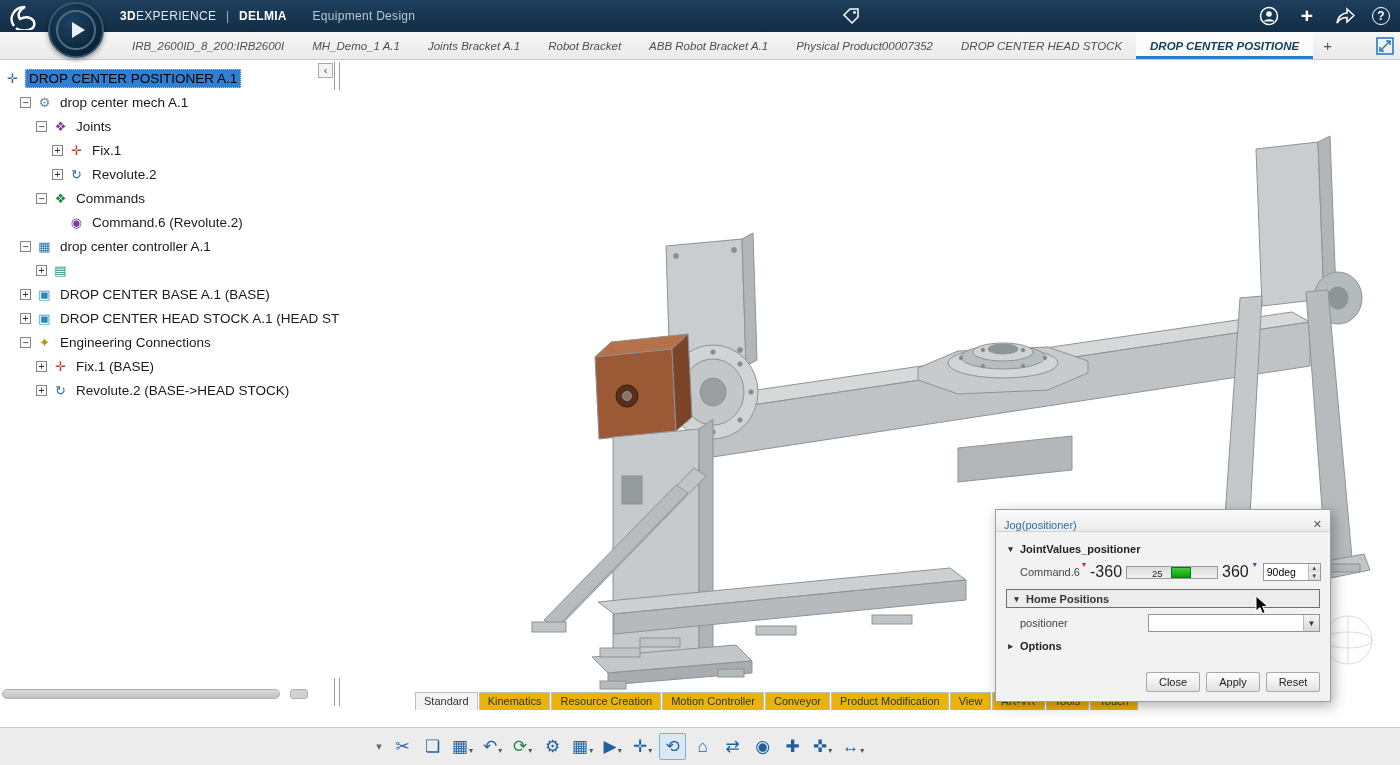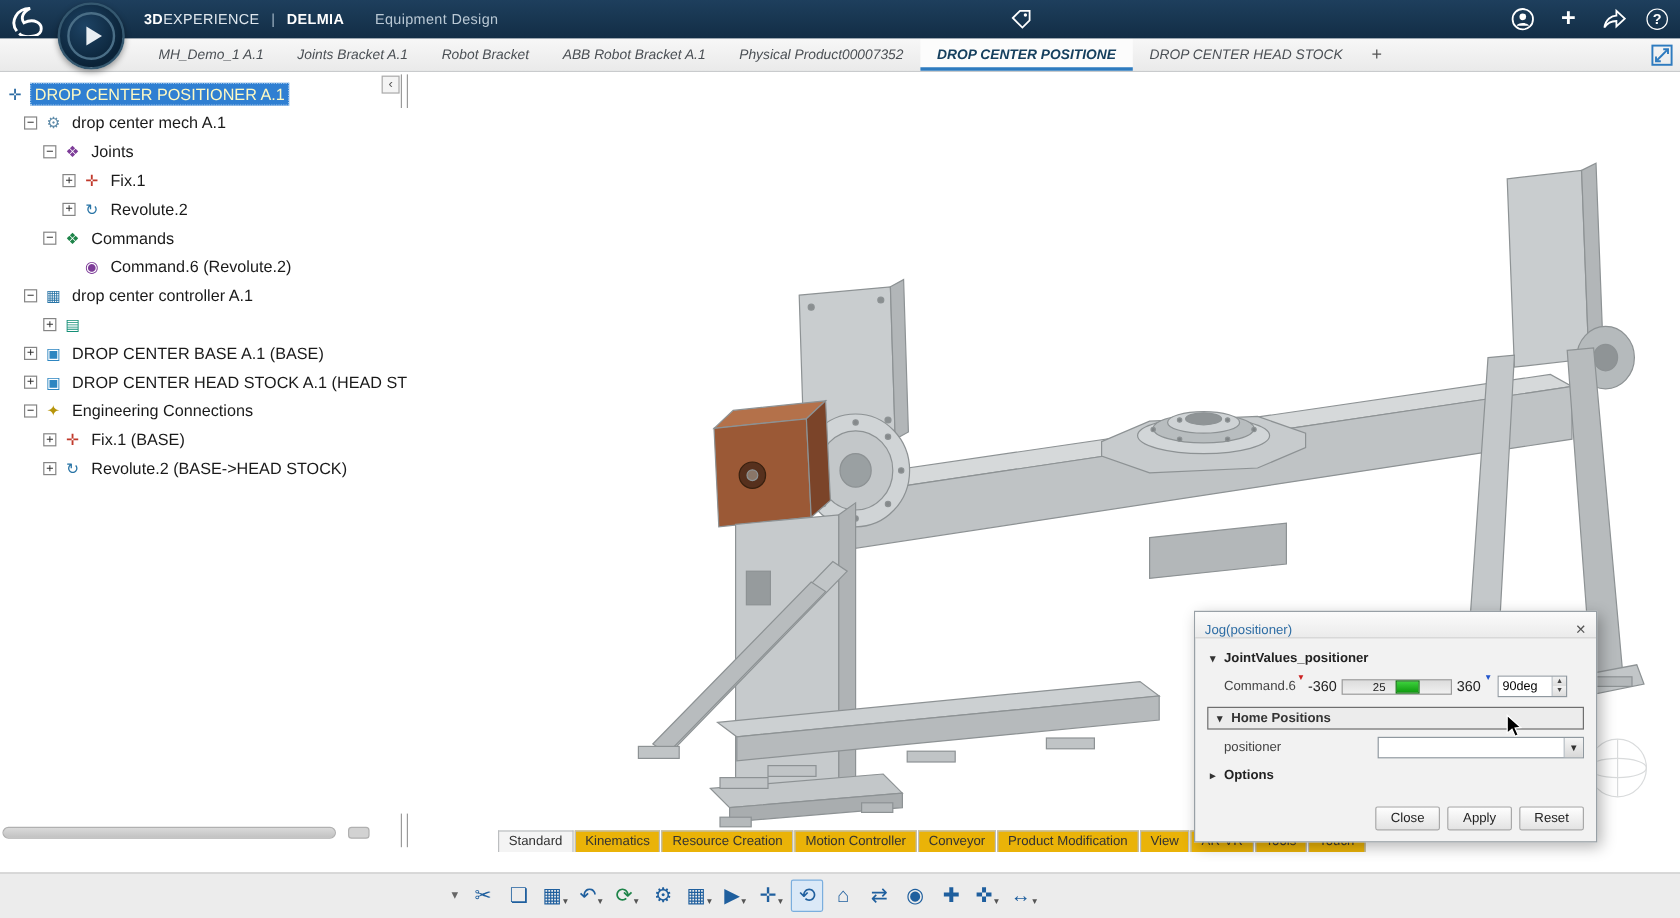--- a/index.html
+++ b/index.html
@@ -42,21 +42,21 @@
   .viewport{position:absolute;left:0;top:60px;width:1400px;height:705px;z-index:1;background:#fff;}
 
   
   .tree{position:absolute;left:0;top:66px;width:344px;z-index:2;font-size:13.5px;color:#1a1a1a;}
   .tree-row{height:24px;display:flex;align-items:center;white-space:nowrap;overflow:hidden;}
   .expander{width:11px;height:11px;border:1px solid #858585;background:#fff;font-size:10px;line-height:9px;
     text-align:center;margin-right:5px;color:#333;flex:none;font-family:"DejaVu Sans Mono",monospace;}
   .expander.spacer{border:none;background:transparent;}
   .ticon{width:17px;font-size:13px;margin-right:4px;flex:none;text-align:center;}
   .tlabel{padding:1px 3px;}
-  .tlabel.selected{background:#2f7fd2;color:#fef9c3;border:1px dotted #a5c9ec;}
+  .tlabel.selected{background:#2f7fd2;color:#000000;border:1px dotted #a5c9ec;}
   .collapse-btn{position:absolute;left:318px;top:63px;width:15px;height:15px;border:1px solid #aaa;
     background:#f4f4f4;font-size:11px;line-height:12px;text-align:center;color:#555;z-index:3;}
   .split{position:absolute;left:334px;width:6px;border-left:1px solid #9b9b9b;border-right:1px solid #9b9b9b;z-index:3;}
   .split.top{top:62px;height:28px;}
   .split.bottom{top:678px;height:28px;}
   .hscroll{position:absolute;left:2px;top:689px;width:312px;height:10px;z-index:3;}
   .hthumb{position:absolute;left:0;top:0;width:278px;height:10px;background:linear-gradient(#dadada,#c2c2c2);
     border:1px solid #b0b0b0;border-radius:5px;}
   .hknob{position:absolute;left:288px;top:0;width:18px;height:10px;background:#d2d2d2;border:1px solid #b0b0b0;border-radius:3px;}
 
@@ -67,21 +67,21 @@
     background:linear-gradient(#fbfbfb,#ebebeb);border-bottom:1px solid #d2d2d2;color:#2e6da4;}
   .jd-close{margin-left:auto;color:#555;font-size:11px;}
   .jd-body{padding:7px 10px 9px;}
   .jd-sec{display:flex;align-items:center;gap:5px;font-weight:bold;color:#222;height:20px;}
   .tri{font-size:9px;color:#333;width:9px;text-align:center;}
   .jd-row{display:flex;align-items:center;gap:4px;height:26px;padding-left:14px;}
   .jd-cmd{width:58px;color:#444;flex:none;}
   .mark{font-size:8px;line-height:8px;position:relative;top:-7px;}
   .mark.red{color:#cc2222;}
   .mark.blue{color:#2255cc;}
-  .jd-min,.jd-max{font-size:12px;color:#222;text-align:center;}
+  .jd-min,.jd-max{font-size:16px;color:#222;text-align:center;}
   .jd-slider{position:relative;width:92px;height:13px;border:1px solid #9a9a9a;
     background:linear-gradient(#dcdcdc,#f0f0f0);flex:none;}
   .jd-sl-val{position:absolute;left:25px;top:1px;font-size:9.5px;color:#222;}
   .jd-handle{position:absolute;left:44px;top:0;width:20px;height:11px;
     background:linear-gradient(#3dd13d,#0f9b0f);border:1px solid #0a770a;}
   .jd-spin{display:flex;margin-left:2px;border:1px solid #8f989f;background:#fff;height:18px;flex:none;}
   .jd-spin input{width:44px;border:none;outline:none;font-size:10.5px;padding:0 3px;font-family:inherit;}
   .spin-col{width:12px;display:flex;flex-direction:column;border-left:1px solid #b5bcc2;}
   .spin-col span{flex:1;font-size:6px;line-height:8px;text-align:center;color:#444;background:linear-gradient(#f2f2f2,#dcdcdc);}
   .jd-home{display:flex;align-items:center;gap:5px;height:19px;margin:4px 0 2px;
@@ -234,27 +234,28 @@
   </div>
 </div>
 <div class="compass">
   <div class="ring">
     <div class="play"></div>
   </div>
 </div>
 
 <div class="tabbar">
   <div id="tab-strip" style="display:flex;align-items:stretch;">
+      <div class="doc-tab">IRB_2600ID_8_200:IRB2600I</div>
       <div class="doc-tab">MH_Demo_1 A.1</div>
       <div class="doc-tab">Joints Bracket A.1</div>
       <div class="doc-tab">Robot Bracket</div>
       <div class="doc-tab">ABB Robot Bracket A.1</div>
       <div class="doc-tab">Physical Product00007352</div>
+      <div class="doc-tab">DROP CENTER HEAD STOCK</div>
       <div class="doc-tab active">DROP CENTER POSITIONE</div>
-      <div class="doc-tab">DROP CENTER HEAD STOCK</div>
       <div class="tab-add">+</div>
     </div>
 </div>
 <span class="expand-corner">
   <svg width="20" height="20" viewBox="0 0 20 20">
       <rect x="2" y="2" width="16" height="16" fill="none" stroke="#2e7bbf" stroke-width="1.6"></rect>
       <path d="M6 14 L10 10 M11 5 L15 5 L15 9 M9 15 L5 15 L5 11 M10 10 L14 6" stroke="#2e7bbf" stroke-width="1.6" fill="none"></path>
     </svg>
 </span>
 

